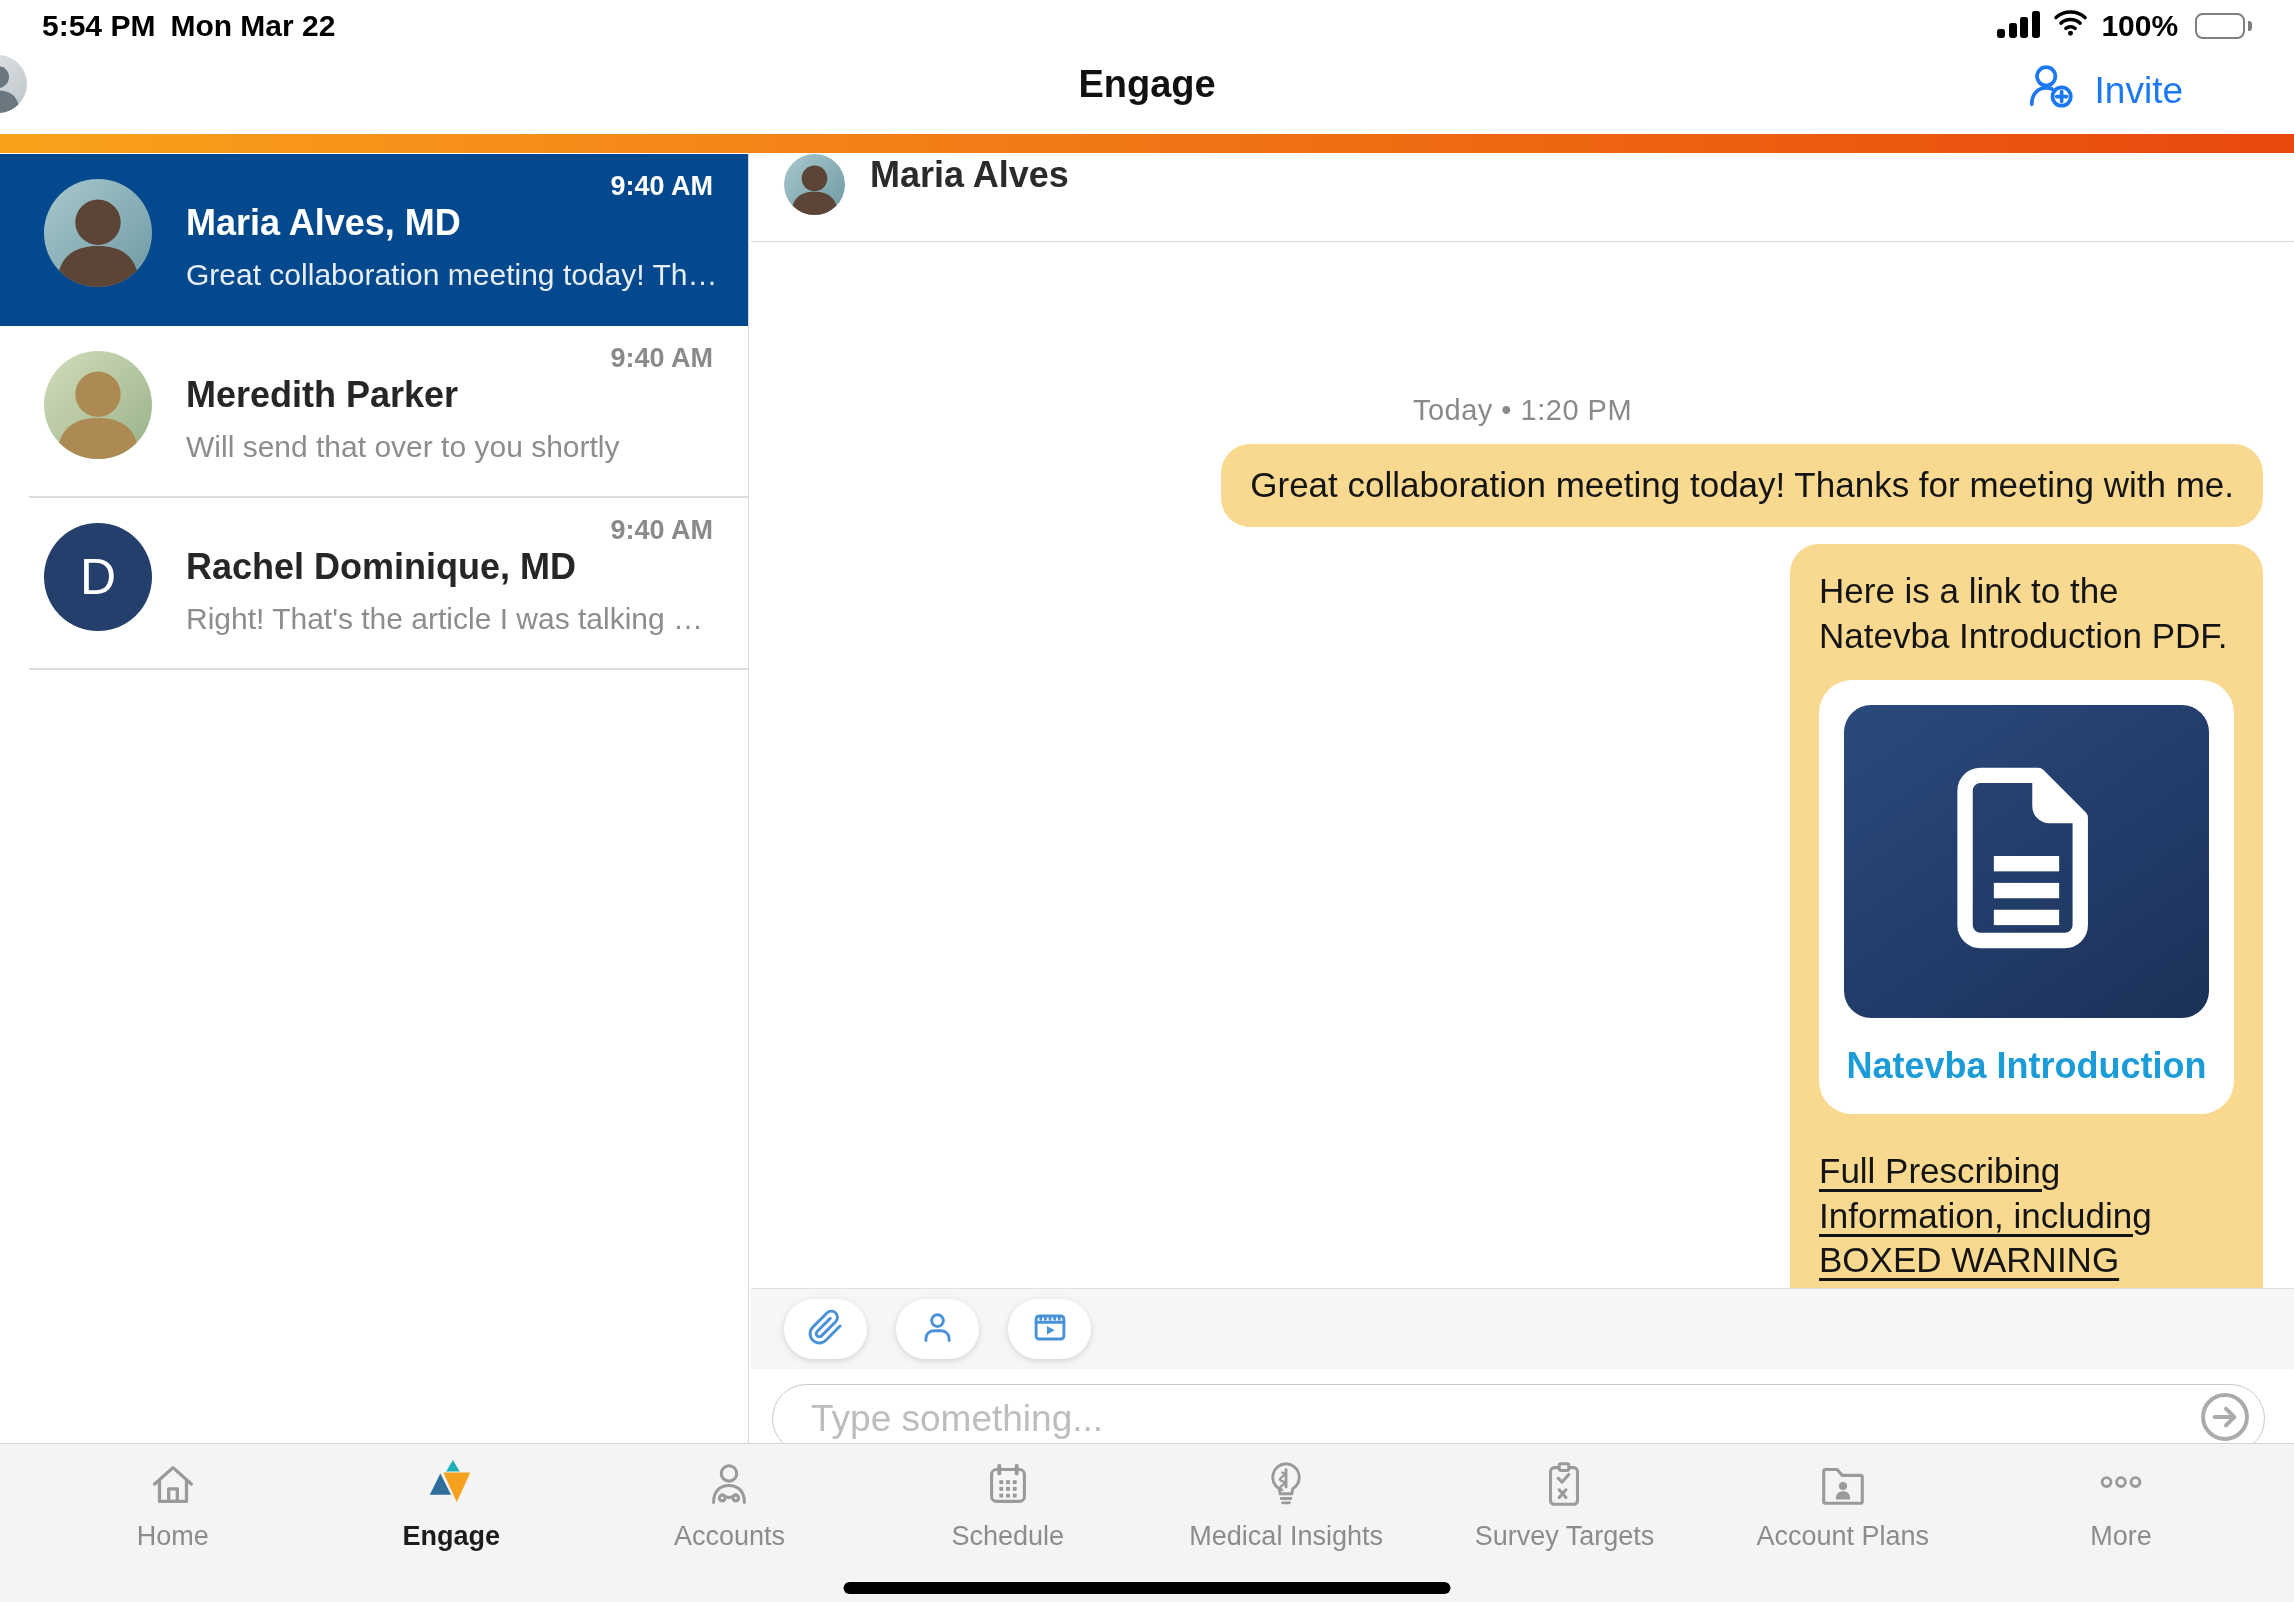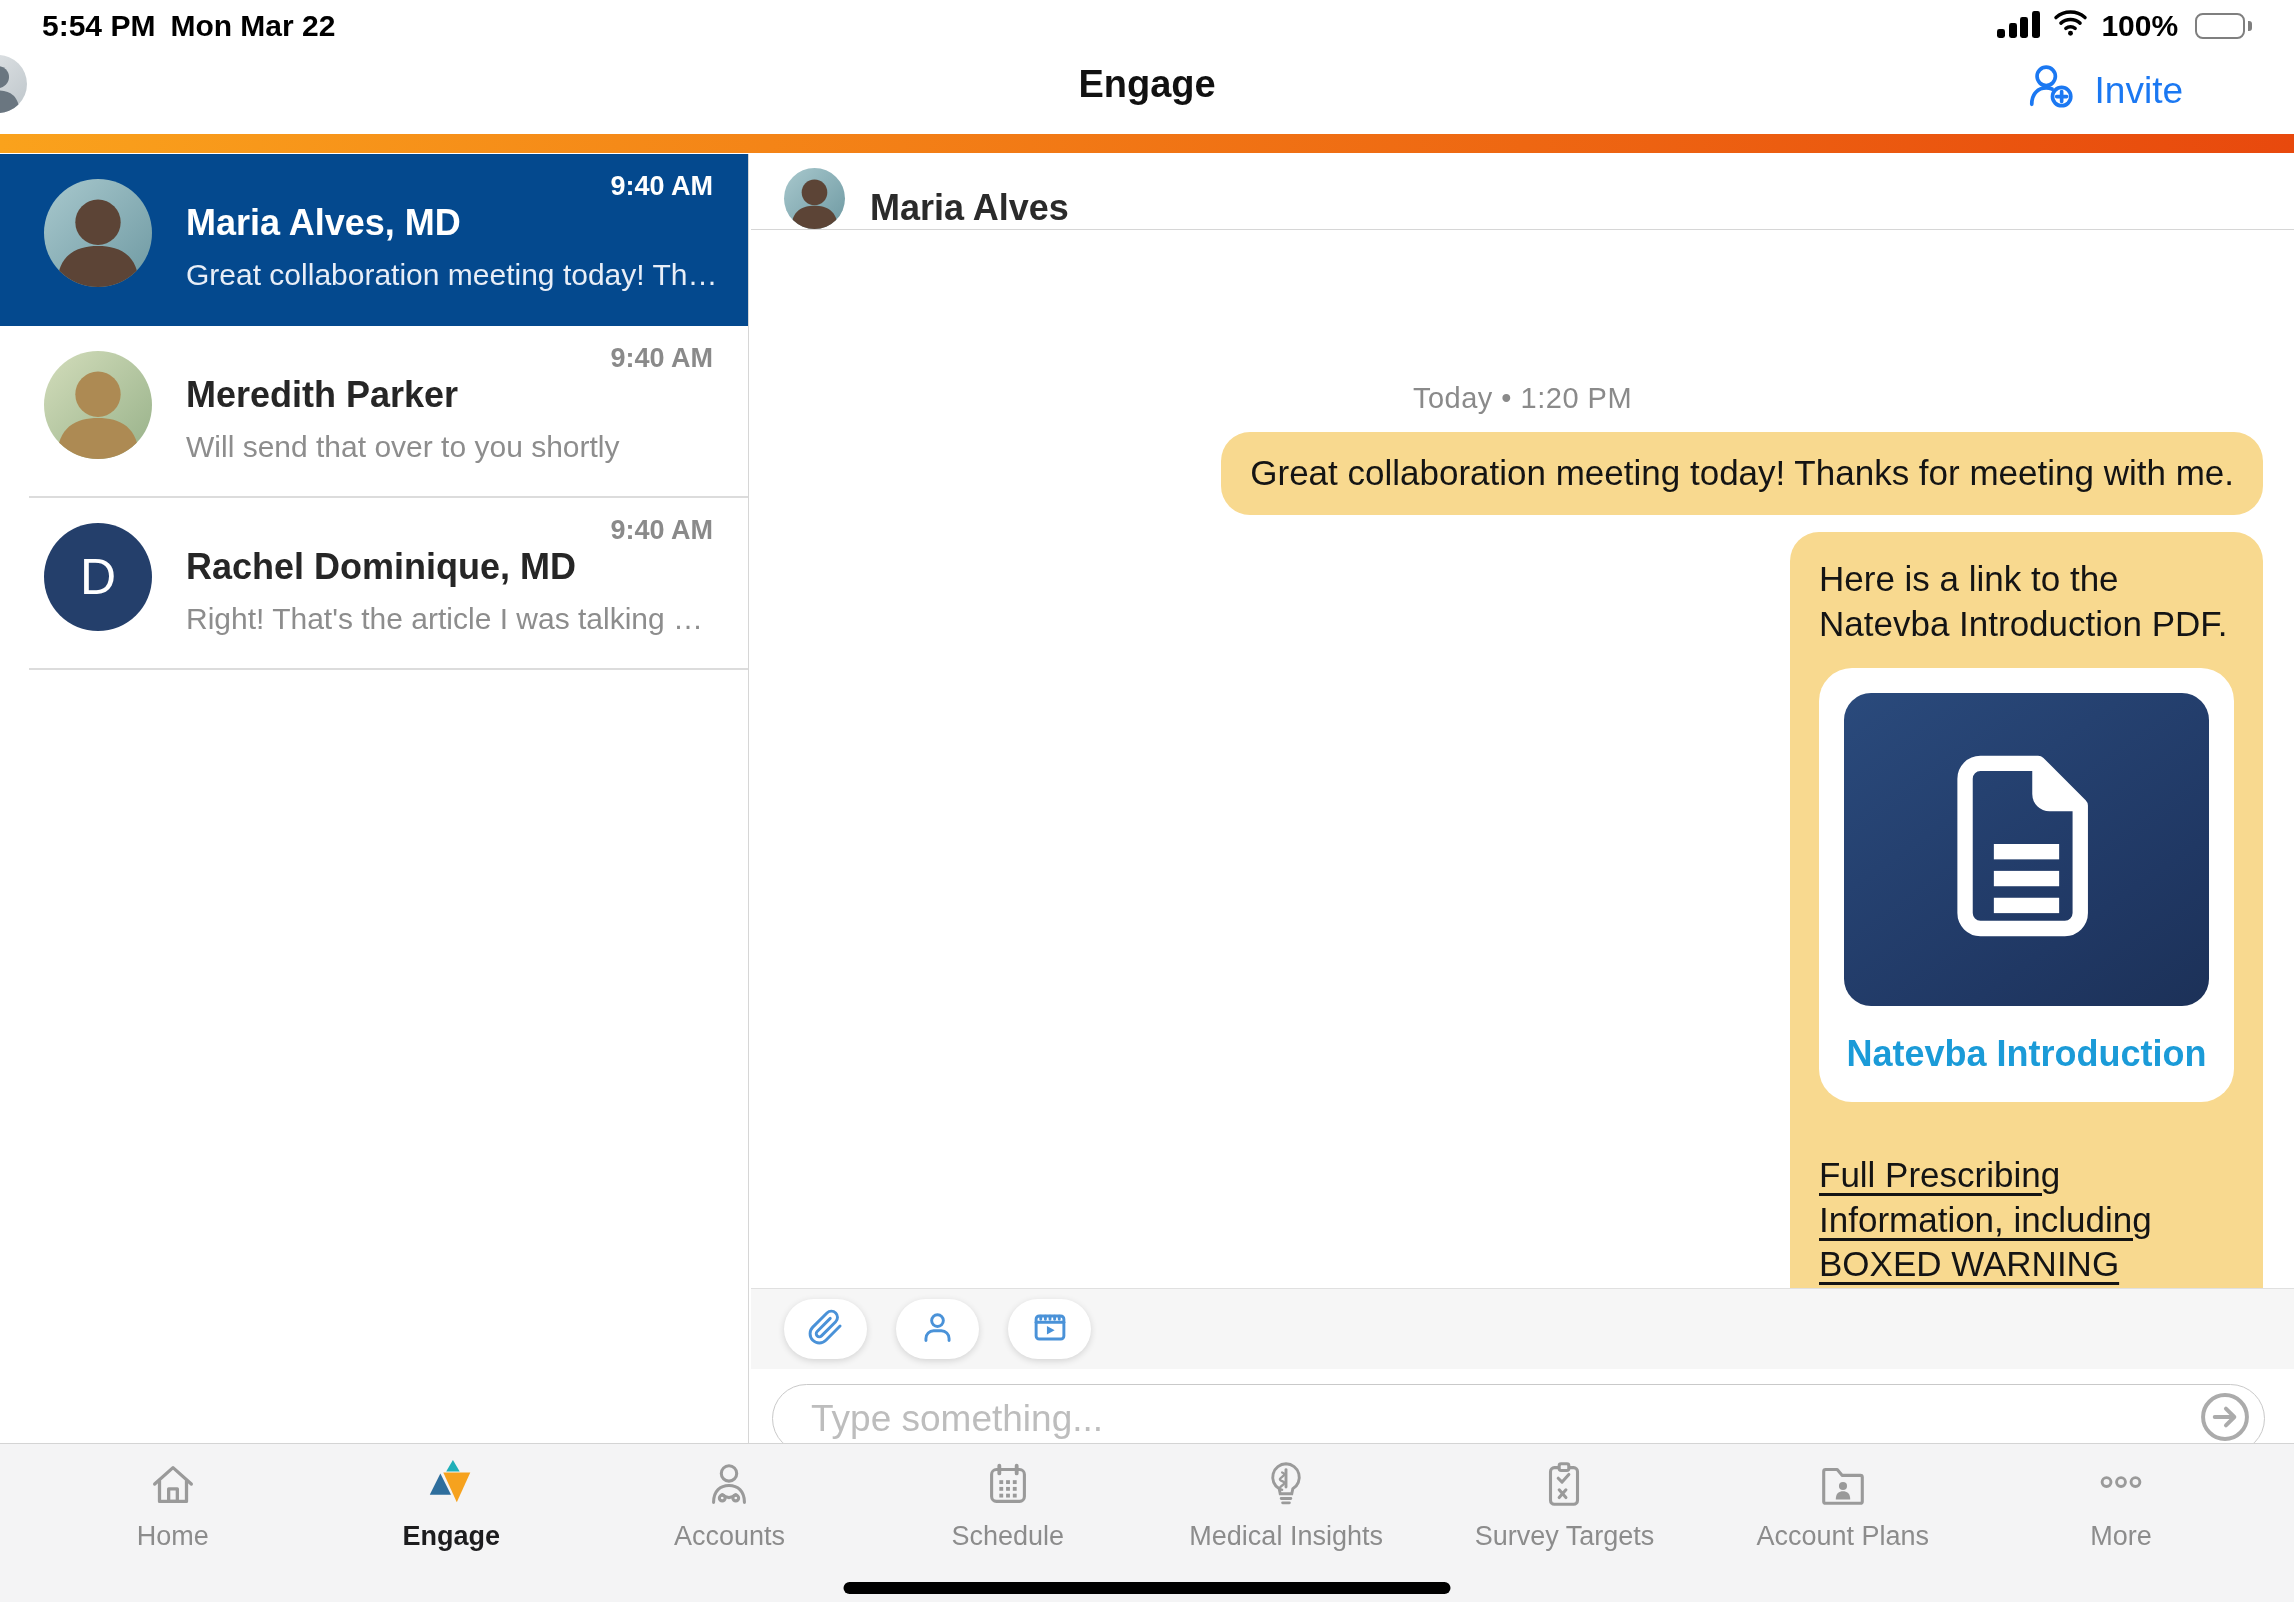--- a/index.html
+++ b/index.html
@@ -73,41 +73,41 @@
                right:38px; white-space:nowrap; overflow:hidden; text-overflow:ellipsis; }
   .conv-preview { position:absolute; left:186px; top:104px; font-size:30px; color:#8d8d8d;
                right:29px; white-space:nowrap; overflow:hidden; text-overflow:ellipsis; }
   .conv-item.selected { background:var(--selected-blue,#04498E); }
   .conv-item.selected .conv-time { color:#fff; }
   .conv-item.selected .conv-name { color:#fff; }
   .conv-item.selected .conv-preview { color:#e8eef7; }
 
   
   .chat-panel { position:absolute; left:751px; top:154px; right:0; bottom:134px; display:flex; flex-direction:column; background:#fff; }
-  .chat-header { height:76px; flex:none; border-bottom:1.9px solid #d6d6d6; display:flex; align-items:flex-end; padding-left:33px; gap:25px; }
+  .chat-header { height:88px; flex:none; border-bottom:1.9px solid #d6d6d6; display:flex; align-items:flex-start; padding-left:33px; gap:25px; }
   .chat-header .avatar { width:61px; height:61px; }
   .chat-contact-name { font-size:36px; font-weight:700; color:#2b2b2b; }
 
   .chat-body { flex:1; position:relative; padding:0 31px; overflow:hidden; }
   .date-header { text-align:center; margin-top:152px; font-size:29px; color:#8a8a8a; letter-spacing:0.5px; }
   .msg-row { display:flex; justify-content:flex-end; }
   .bubble {
     background:var(--bubble-yellow,#F8D98F); border-radius:29px; color:#141414;
     font-size:35px; line-height:1.28;
   }
   .bubble-text-only { margin-top:17px; padding:19px 29px; max-width:1153px; }
   .bubble-card { margin-top:17.3px; width:473px; padding:25px 29px 38px 29px; }
   .doc-card { background:#fff; border-radius:33px; padding:25px; margin-top:21px; cursor:pointer; }
   .doc-tile {
     height:313px; border-radius:27px;
     background:linear-gradient(145deg,#2A4A7C 0%, #203864 70%, #1C3158 100%);
     display:flex; align-items:center; justify-content:center;
   }
   .doc-title { margin-top:25px; text-align:center; color:var(--doc-link-blue,#1B9BD8); font-size:36px; font-weight:700; }
-  .bubble-link { display:block; margin-top:51px; font-size:35px; color:#141414; text-decoration:underline; text-underline-offset:5.8px; cursor:pointer; }
+  .bubble-link { display:block; margin-top:35px; font-size:35px; color:#141414; text-decoration:underline; text-underline-offset:5.8px; cursor:pointer; }
 
   
   .composer-icons {
     flex:none; height:81px; background:#f6f6f6; border-top:1.9px solid #e0e0e0;
     display:flex; align-items:center; gap:29px; padding-left:33px;
   }
   .pill-btn {
     width:83px; height:60px; border-radius:31px; background:#fff;
     box-shadow:0 1.9px 7.7px rgba(0,0,0,.14);
     display:flex; align-items:center; justify-content:center; cursor:pointer;

